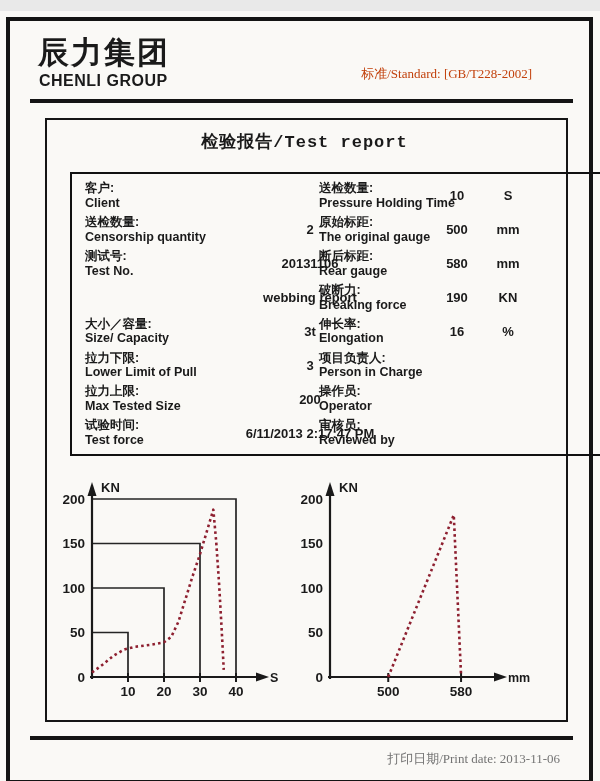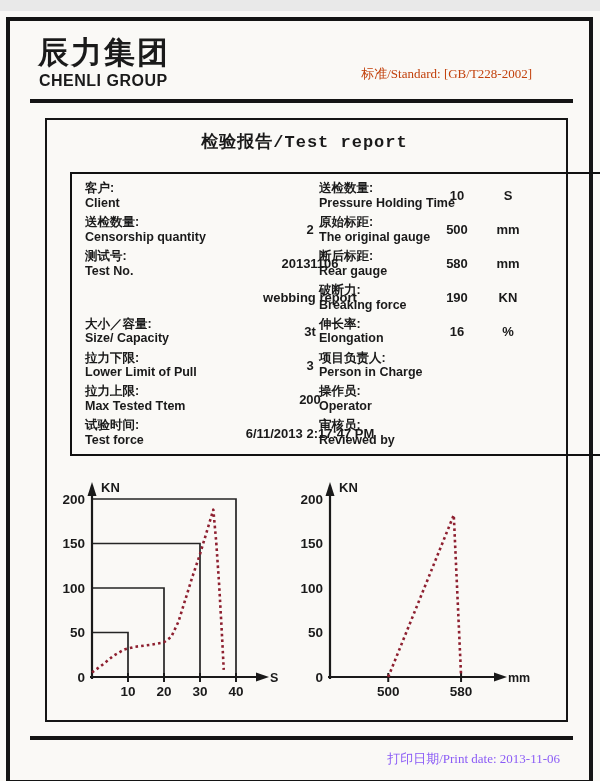--- a/index.html
+++ b/index.html
@@ -32,21 +32,21 @@
   .tlabel .en{font-size:12.5px; font-weight:700;}
   .tvalue{position:absolute; left:158px; width:160px; text-align:center; font-size:13px; font-weight:700; white-space:nowrap;}
   .tcol-right .trow{padding-left:9px;}
   .tcol-right .tvalue{left:118px; width:58px;}
   .tunit{position:absolute; left:178px; width:40px; text-align:center; font-size:13px; font-weight:700;}
   
   .chart-svg{position:absolute; top:458px; font-family:"Liberation Sans", sans-serif;}
   #chart0{left:54px;}
   #chart1{left:292px;}
   
-  .print-date{position:absolute; right:40px; top:739px; font-family:"Liberation Serif", serif; font-size:13px; color:#8b5cf6;}
+  .print-date{position:absolute; right:40px; top:739px; font-family:"Liberation Serif", serif; font-size:13px; color:#737373;}
 </style>
 </head>
 <body>
 
 <div class="page">
   <div class="frame"></div>
 
   <div class="logo-zh">辰力集团</div>
   <div class="logo-en">CHENLI GROUP</div>
   <div class="standard">标准/Standard: [GB/T228-2002]</div>
@@ -92,21 +92,21 @@
         <div class="trow">
           <div class="tlabel">
             <div class="zh">拉力下限:</div>
             <div class="en">Lower Limit of Pull</div>
           </div>
           <div class="tvalue">3</div>
         </div>
         <div class="trow">
           <div class="tlabel">
             <div class="zh">拉力上限:</div>
-            <div class="en">Max Tested Ttem</div>
+            <div class="en">Max Tested Size</div>
           </div>
           <div class="tvalue">200</div>
         </div>
         <div class="trow">
           <div class="tlabel">
             <div class="zh">试验时间:</div>
             <div class="en">Test force</div>
           </div>
           <div class="tvalue">6/11/2013 2:17:47 PM</div>
         </div>

